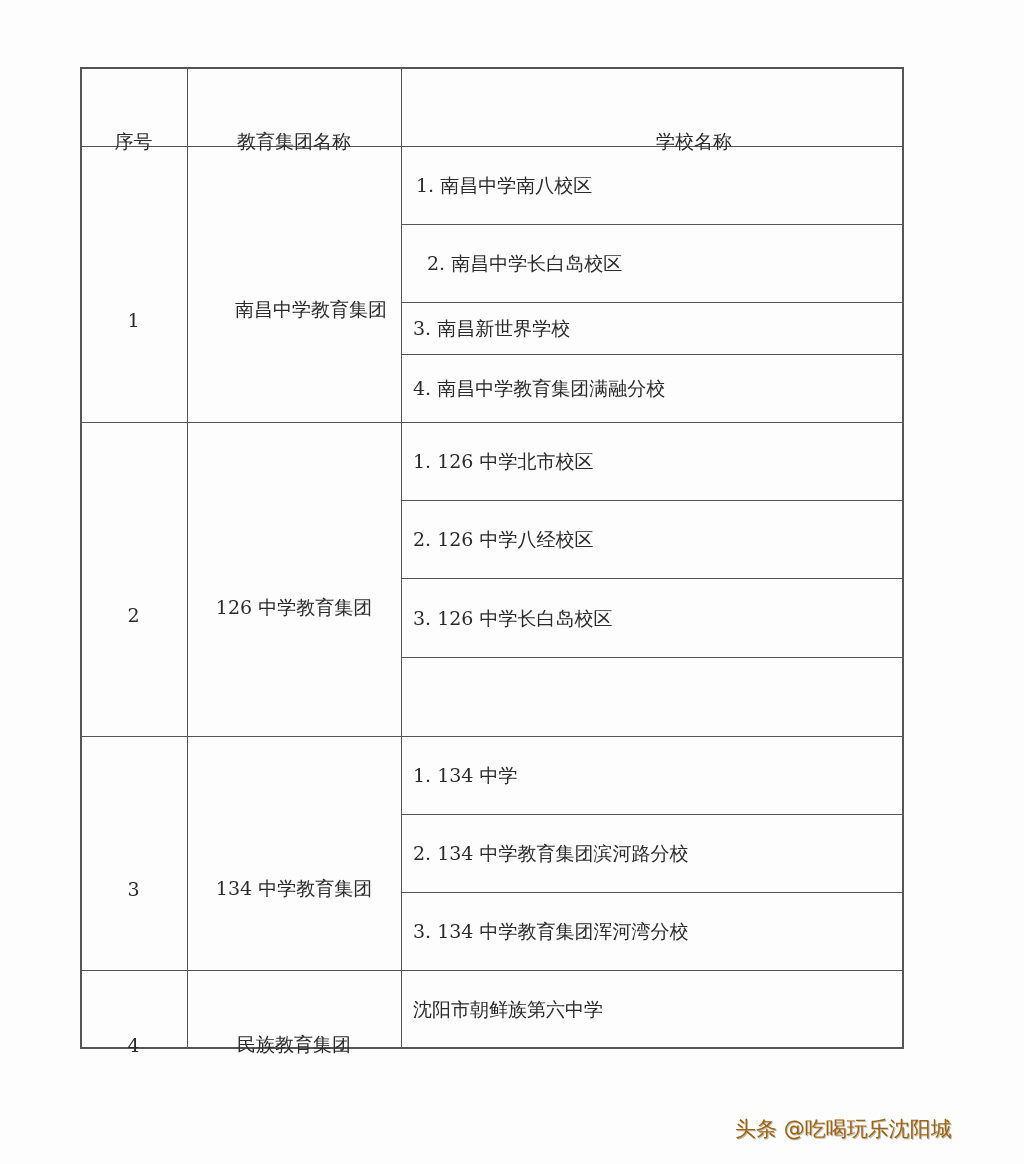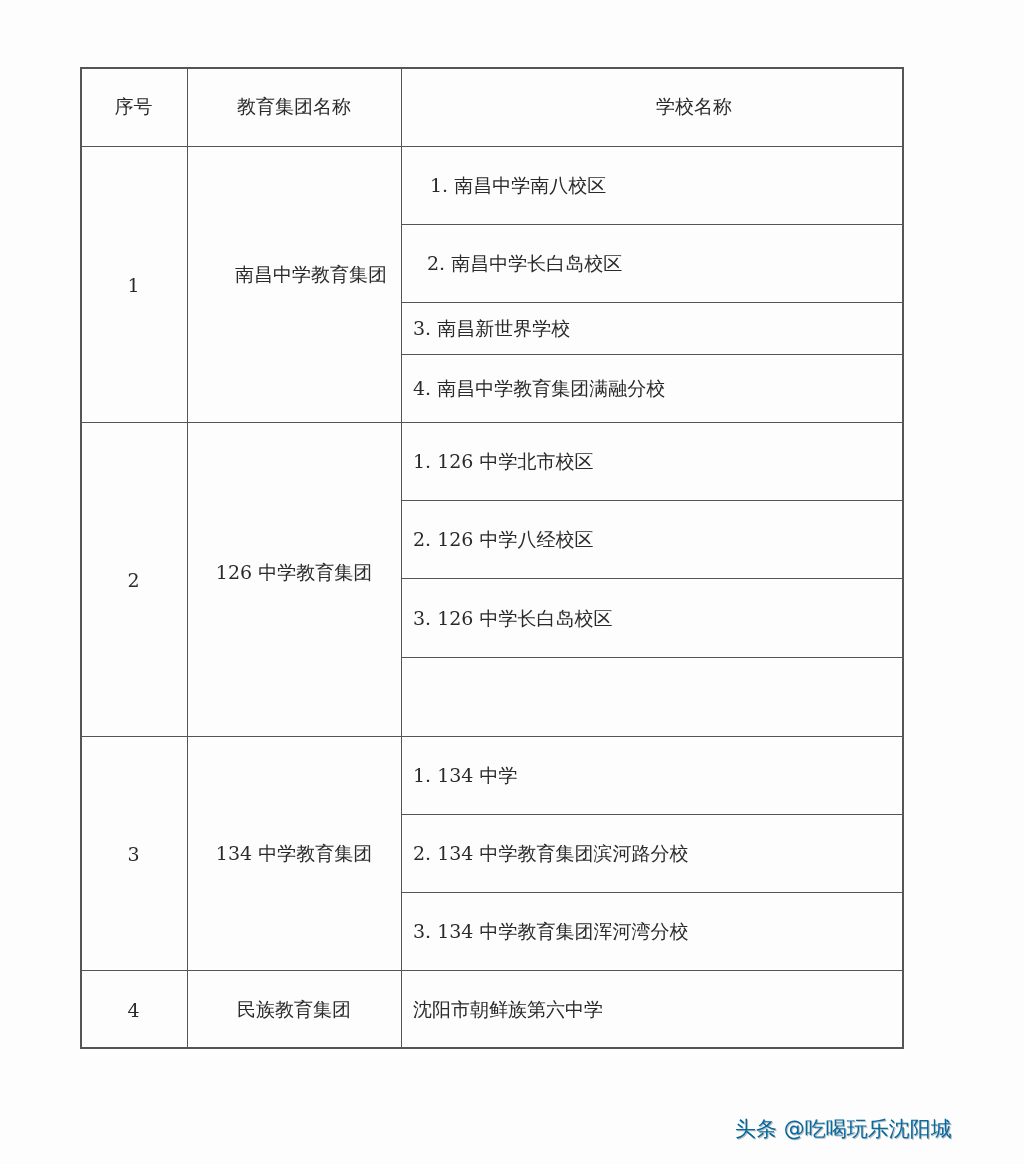--- a/index.html
+++ b/index.html
@@ -3,25 +3,25 @@
   <meta charset="utf-8">
   <style>
     html, body { margin: 0; padding: 0; }
     body {
       width: 1024px; height: 1164px; background: #fdfdfd; position: relative; overflow: hidden;
       font-family: "DejaVu Serif", "Liberation Serif", serif; color: #2a2a2a;
     }
     .tbl { position: absolute; left: 80px; top: 67px; width: 824px; height: 982px; }
     .line { position: absolute; background: #555; }
     .cell { position: absolute; display: flex; align-items: center; font-size: 19px; white-space: nowrap; }
-    .center { justify-content: center; }
+    .center { justify-content: center; margin-top: 35px; }
     .left { justify-content: flex-start; padding-left: 12px; box-sizing: border-box; }
     .watermark {
       position: absolute; left: 735px; top: 1115px; font-family: "DejaVu Sans", sans-serif;
-      font-size: 21px; color: #0369a1; text-shadow: 1px 1px 0 #bbb;
+      font-size: 21px; color: #a16207; text-shadow: 1px 1px 0 #bbb;
     }
   </style>
 </head>
 <body>
 
 <div class="tbl">
 
   <div class="line" style="left:0;top:0;width:824px;height:2px"></div>
   <div class="line" style="left:0;top:980px;width:824px;height:2px"></div>
   <div class="line" style="left:0;top:0;width:2px;height:982px"></div>
@@ -42,21 +42,21 @@
   <div class="line" style="left:321px;top:590px;width:503px;height:1px"></div>
   <div class="line" style="left:321px;top:747px;width:503px;height:1px"></div>
   <div class="line" style="left:321px;top:825px;width:503px;height:1px"></div>
 
   <div class="cell center" style="left:0;top:0;width:107px;height:80px">序号</div>
   <div class="cell center" style="left:107px;top:0;width:214px;height:80px">教育集团名称</div>
   <div class="cell center" style="left:321px;top:0;width:586px;height:80px">学校名称</div>
 
   <div class="cell center" style="left:0;top:80px;width:107px;height:276px">1</div>
   <div class="cell center" style="left:124px;top:80px;width:214px;height:256px">南昌中学教育集团</div>
-  <div class="cell left" style="left:338px;top:80px;width:561px;height:78px">1. 南昌中学南八校区</div>
+  <div class="cell left" style="left:324px;top:80px;width:561px;height:78px">1. 南昌中学南八校区</div>
   <div class="cell left" style="left:335px;top:158px;width:503px;height:78px">2. 南昌中学长白岛校区</div>
   <div class="cell left" style="left:321px;top:236px;width:503px;height:52px">3. 南昌新世界学校</div>
   <div class="cell left" style="left:321px;top:288px;width:503px;height:68px">4. 南昌中学教育集团满融分校</div>
 
   <div class="cell center" style="left:0;top:356px;width:107px;height:314px">2</div>
   <div class="cell center" style="left:107px;top:356px;width:214px;height:300px">126 中学教育集团</div>
   <div class="cell left" style="left:321px;top:356px;width:503px;height:78px">1. 126 中学北市校区</div>
   <div class="cell left" style="left:321px;top:434px;width:503px;height:78px">2. 126 中学八经校区</div>
   <div class="cell left" style="left:321px;top:512px;width:586px;height:79px">3. 126 中学长白岛校区</div>
 

